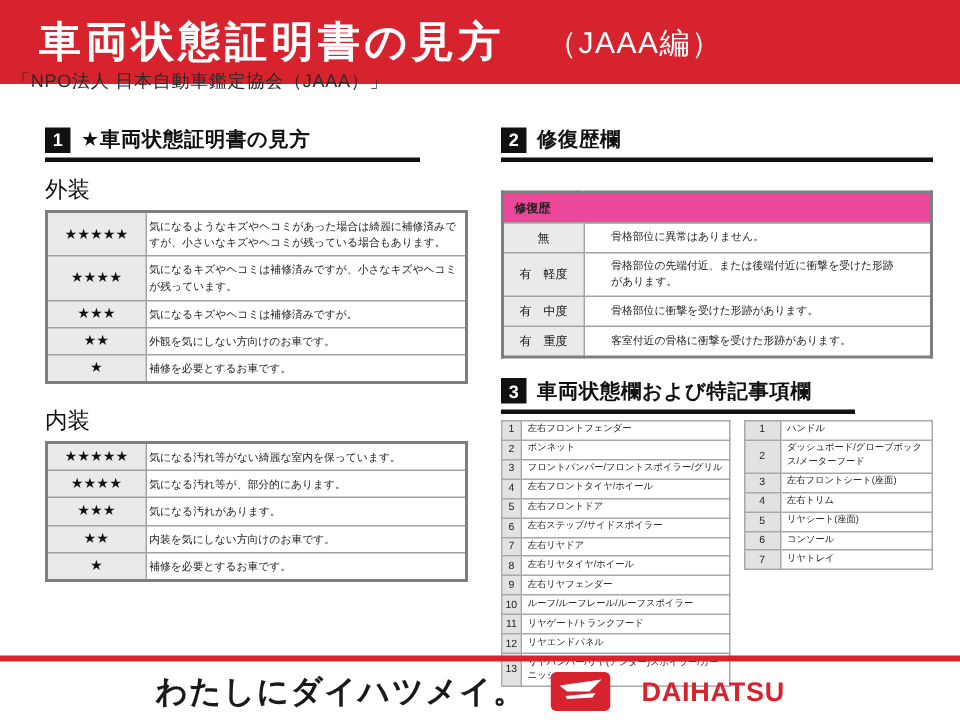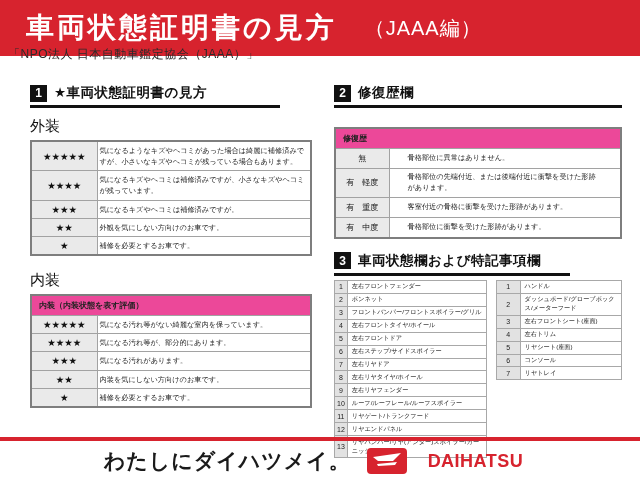--- a/index.html
+++ b/index.html
@@ -103,23 +103,20 @@
       <tr>
         <td class="lbl">★</td>
         <td class="dsc">補修を必要とするお車です。</td>
       </tr>
     </tbody>
   </table>
 
   <div class="grp grp2">内装</div>
   <table class="tbl stars-tbl">
     <tbody>
-      <tr class="hdr">
-        <td colspan="2">内装（内装状態を表す評価）</td>
-      </tr>
       <tr>
         <td class="lbl">★★★★★</td>
         <td class="dsc">気になる汚れ等がない綺麗な室内を保っています。</td>
       </tr>
       <tr>
         <td class="lbl">★★★★</td>
         <td class="dsc">気になる汚れ等が、部分的にあります。</td>
       </tr>
       <tr>
         <td class="lbl">★★★</td>
@@ -150,26 +147,26 @@
       </tr>
       <tr>
         <td class="lbl">無</td>
         <td class="dsc">骨格部位に異常はありません。</td>
       </tr>
       <tr>
         <td class="lbl">有　軽度</td>
         <td class="dsc">骨格部位の先端付近、または後端付近に衝撃を受けた形跡があります。</td>
       </tr>
       <tr>
+        <td class="lbl">有　中度</td>
+        <td class="dsc">骨格部位に衝撃を受けた形跡があります。</td>
+      </tr>
+      <tr>
         <td class="lbl">有　重度</td>
         <td class="dsc">客室付近の骨格に衝撃を受けた形跡があります。</td>
-      </tr>
-      <tr>
-        <td class="lbl">有　中度</td>
-        <td class="dsc">骨格部位に衝撃を受けた形跡があります。</td>
       </tr>
     </tbody>
   </table>
 
   <div class="sec-head w3">
     <span class="num">3</span>
     <span class="ttl">車両状態欄および特記事項欄</span>
   </div>
 
   <div class="sec3-tables">

